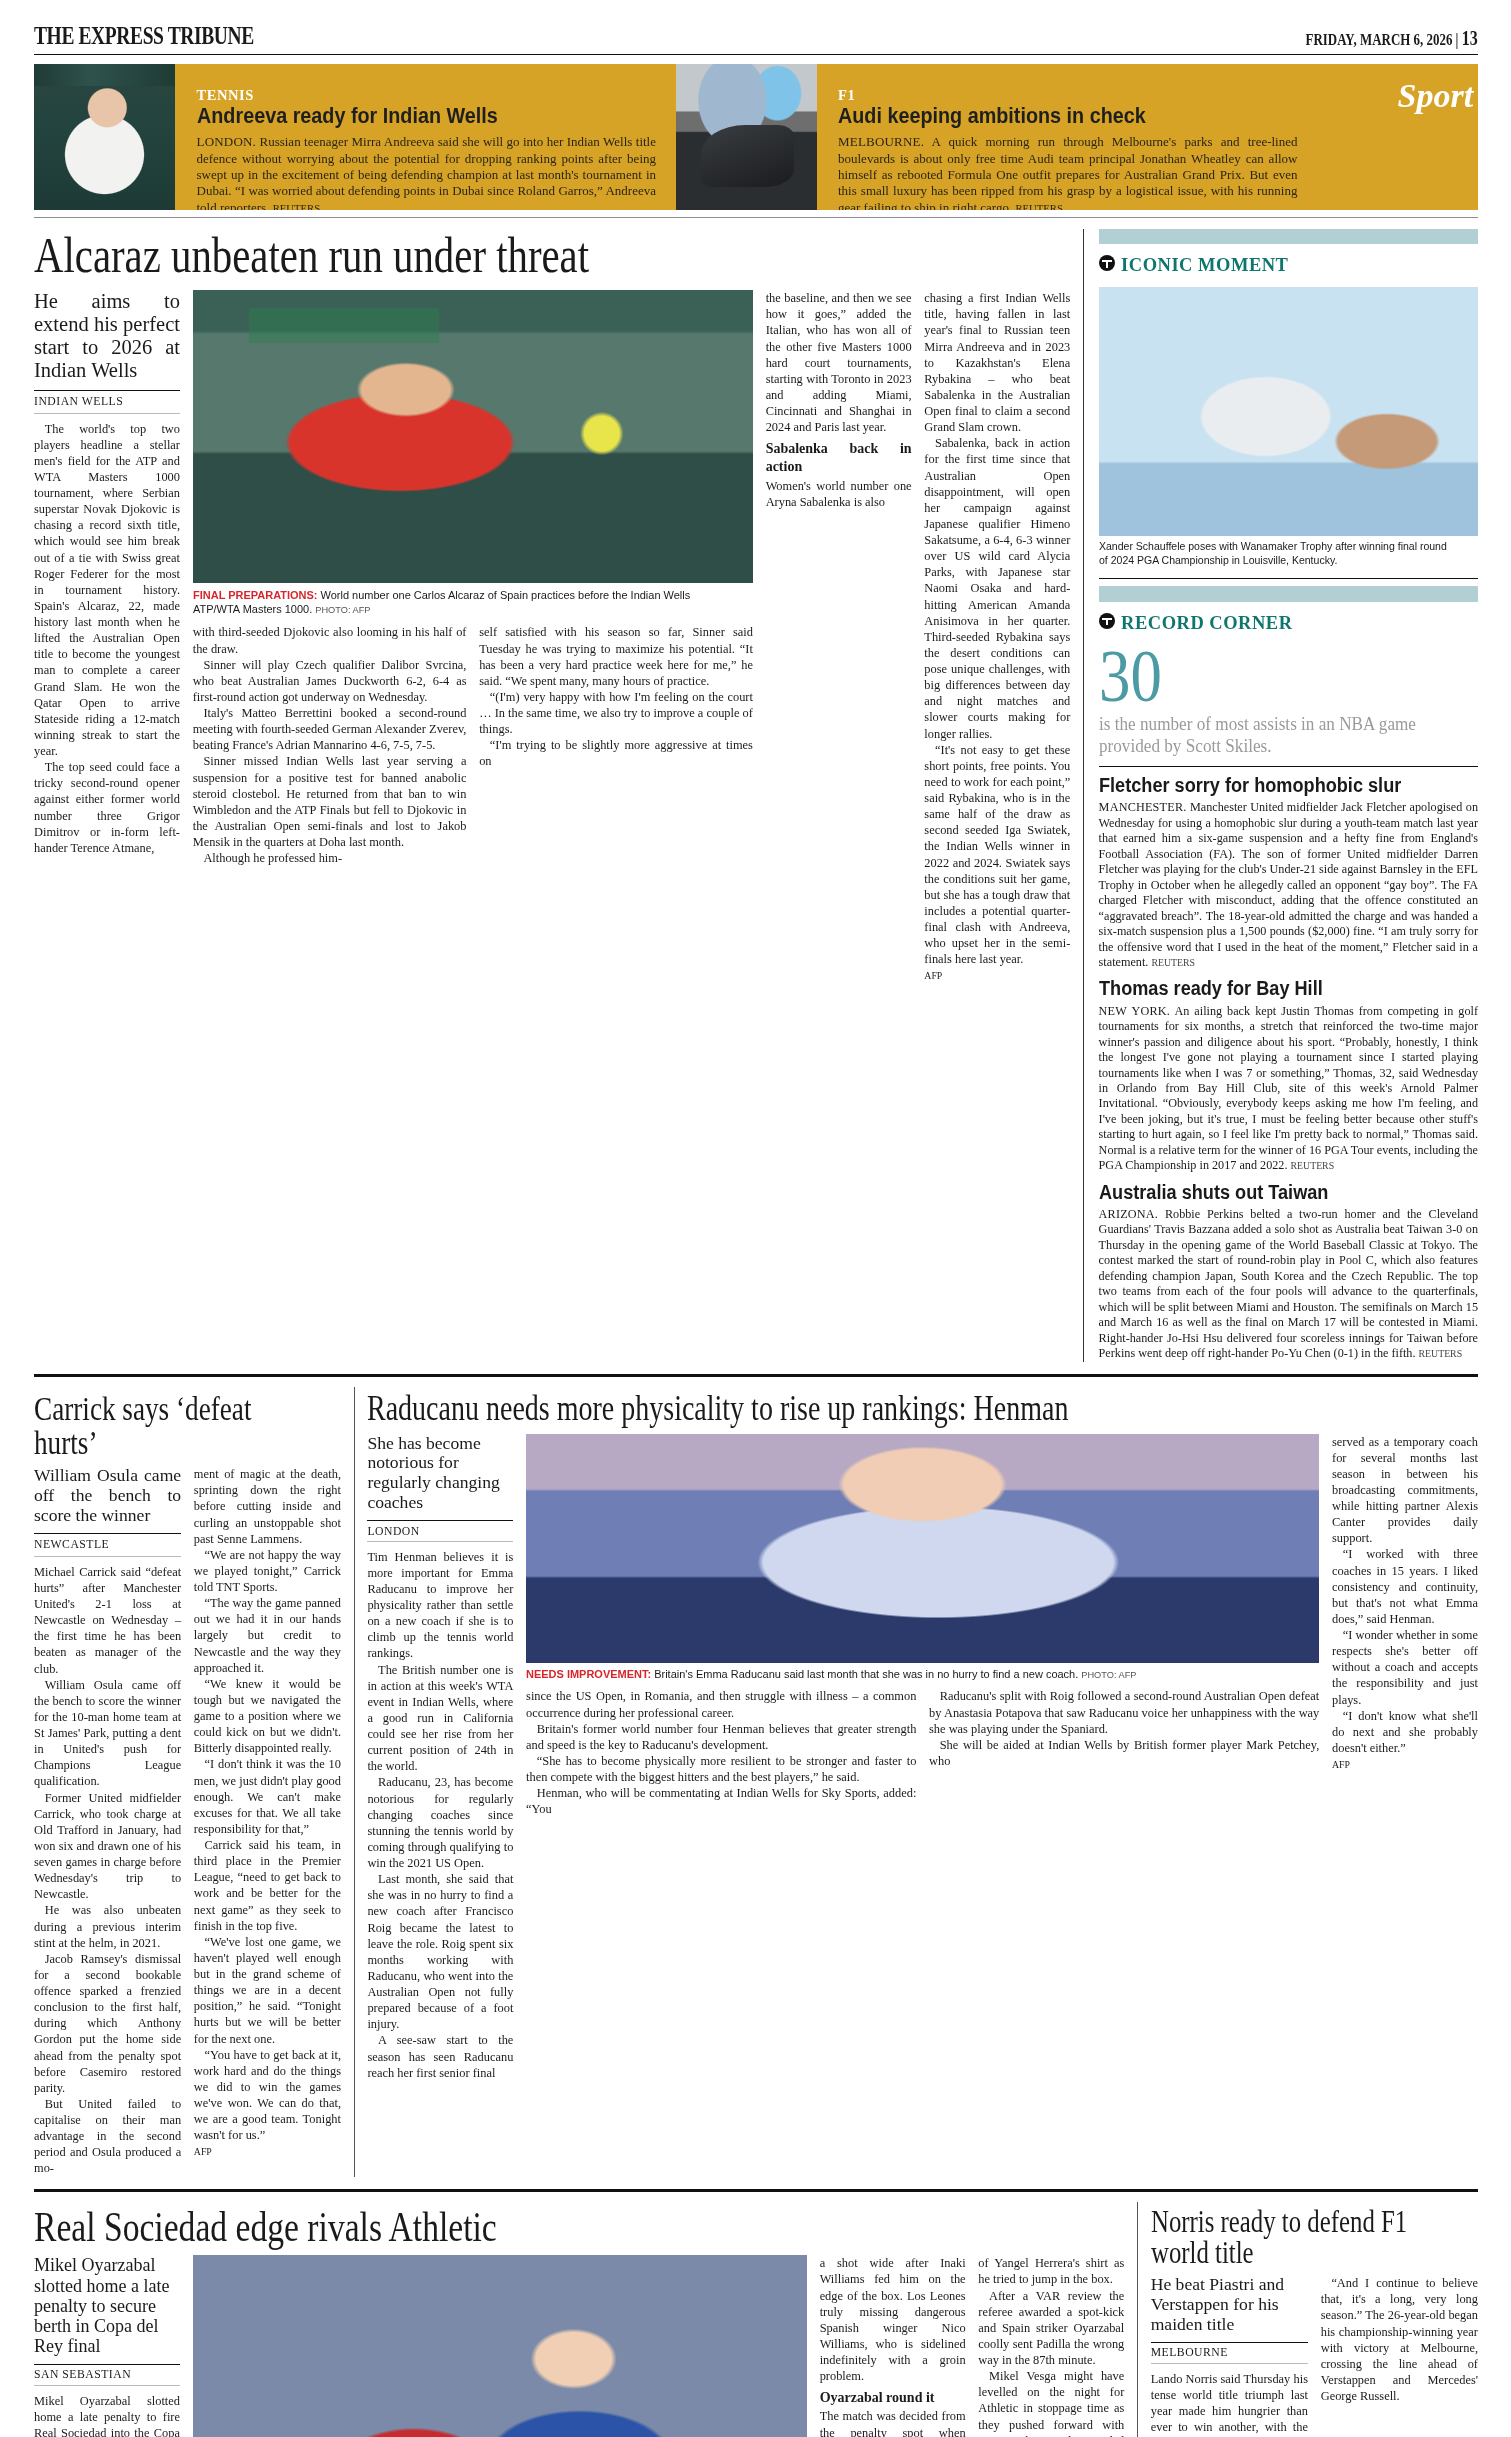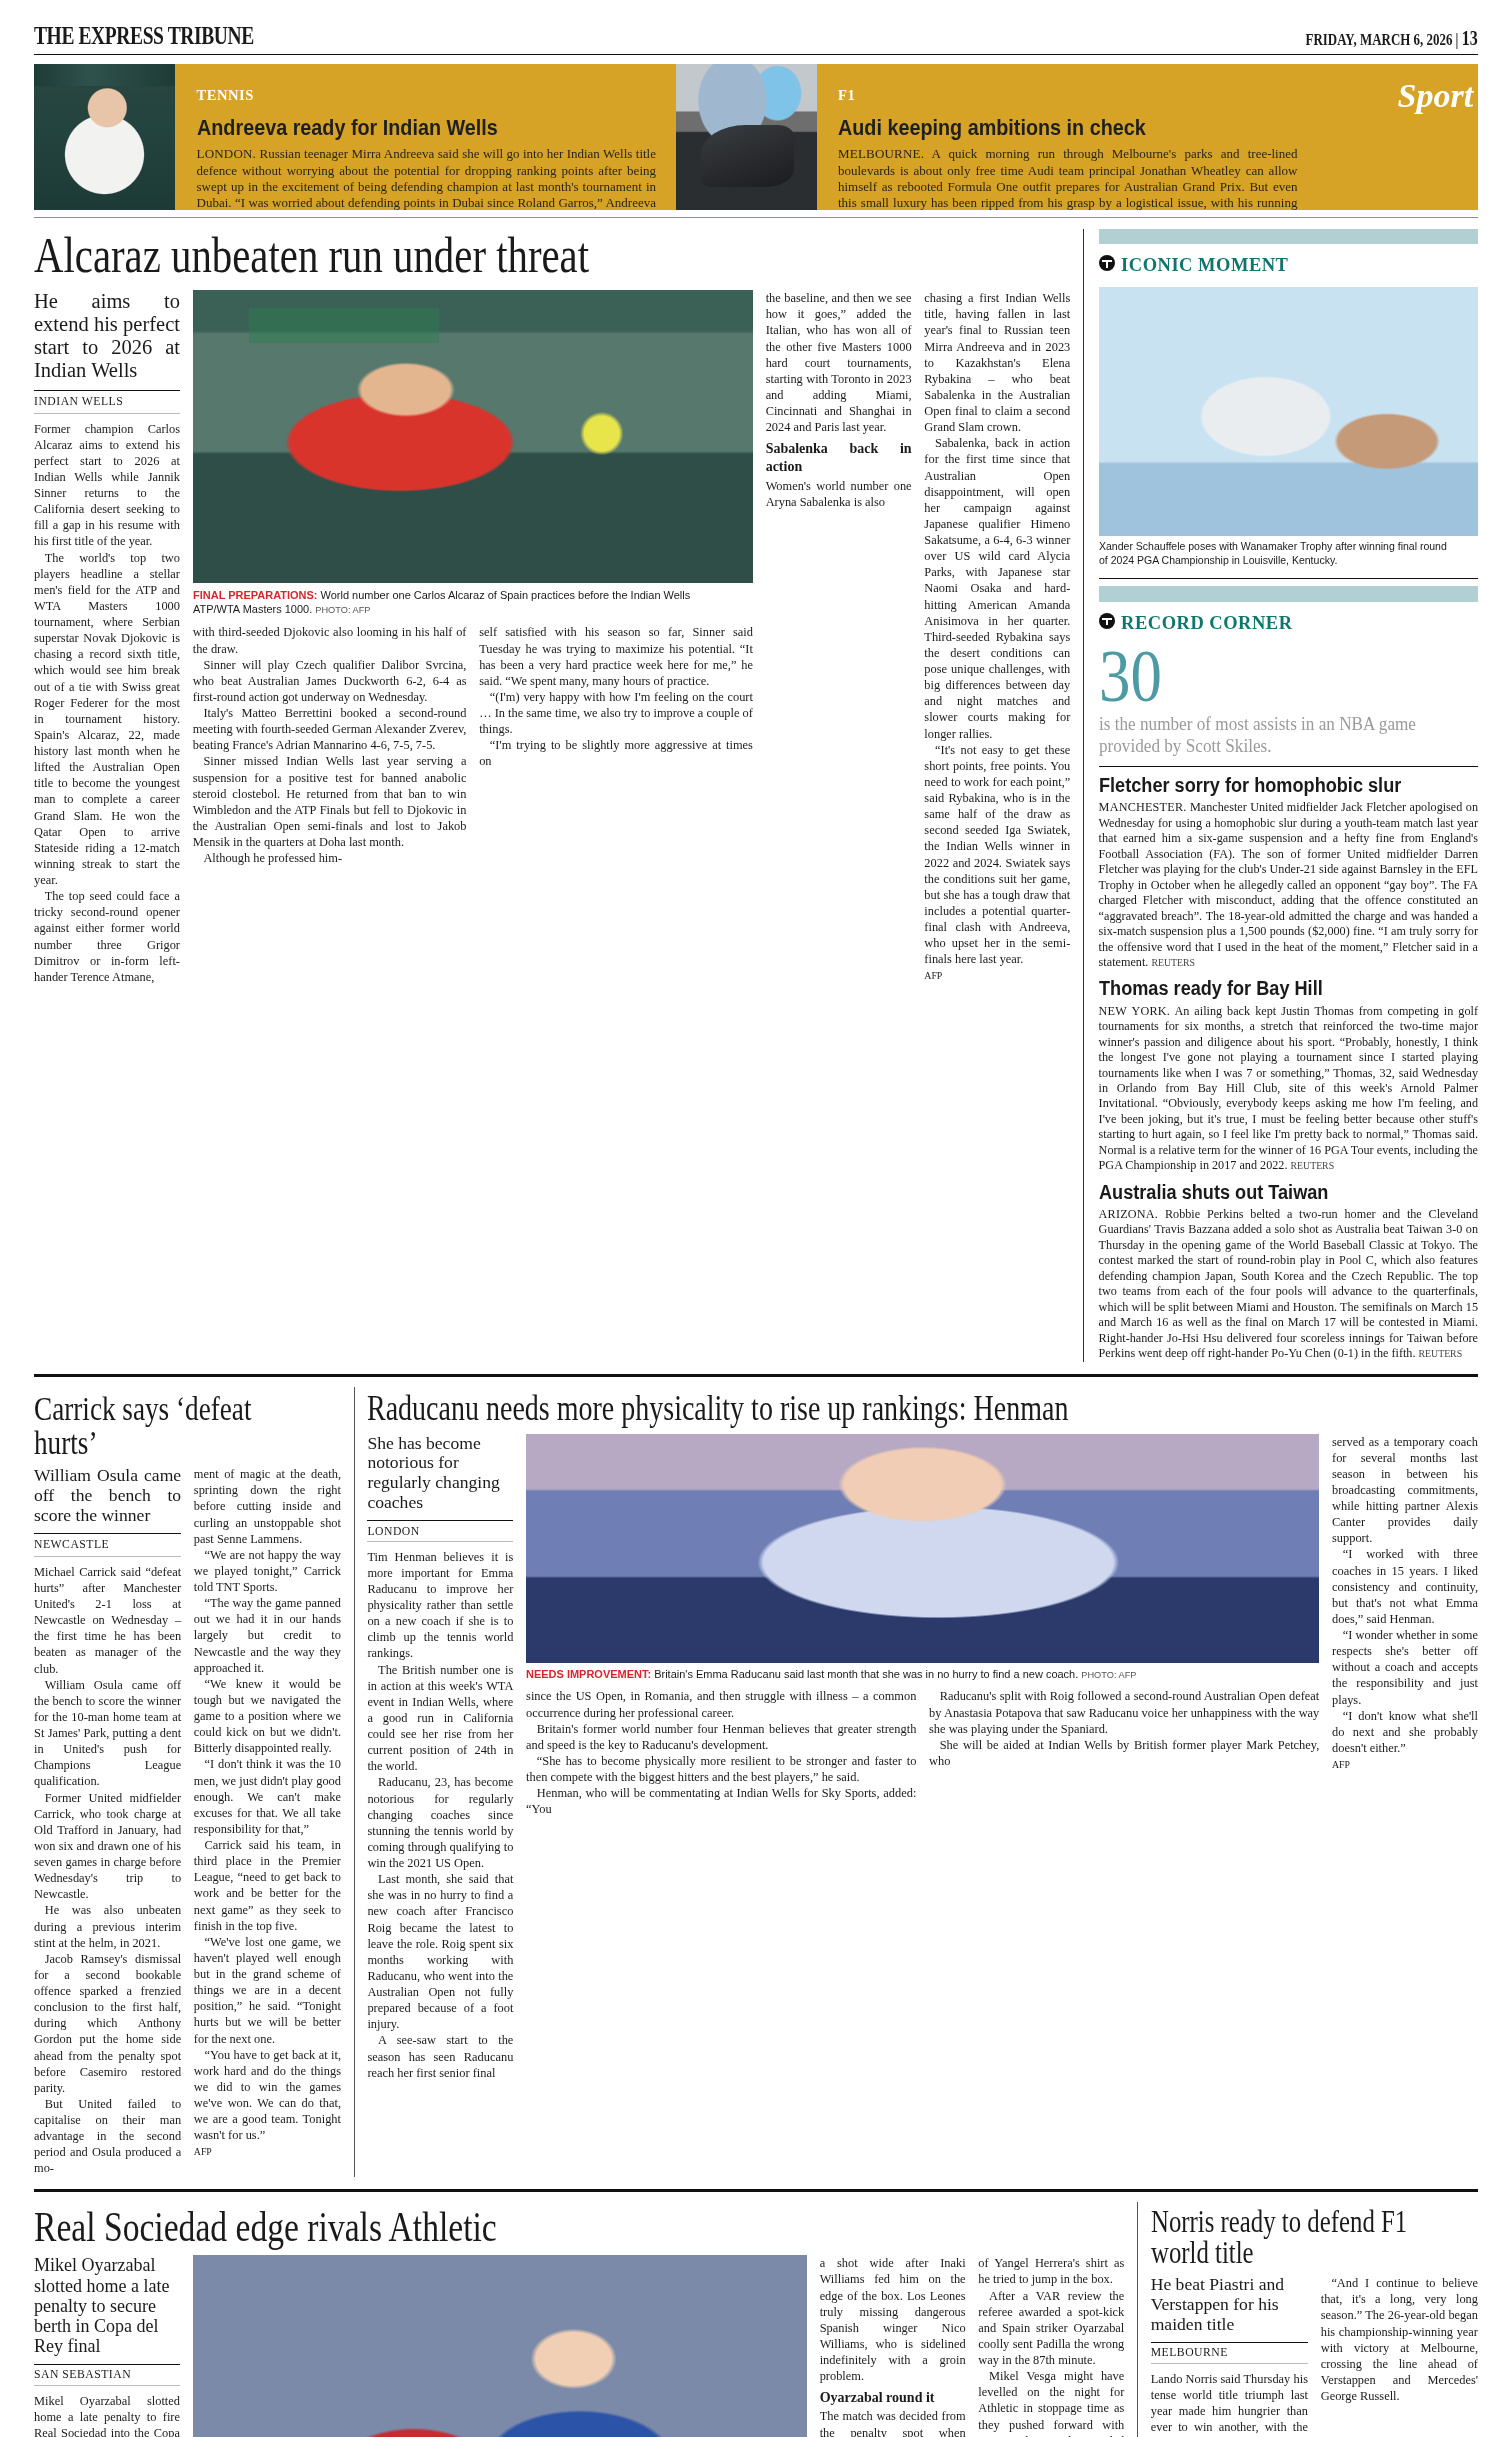--- a/index.html
+++ b/index.html
@@ -66,21 +66,21 @@
       linear-gradient(180deg,#c2c8cc 0 32%, #6e6e6e 33% 46%, #2b2e31 47% 100%);
   }
   .f1-photo:after{
     content:""; position:absolute; left:18%; top:42%; width:66%; height:42%;
     background:linear-gradient(160deg,#3a3d41,#1a1c1e);
     border-radius:48% 18% 30% 12%;
   }
   .teaser-text { flex:1; padding:23.4px 19.5px 0 21.5px; }
   .teaser-kicker {
     color:#ffffff; font-size:14.6px; font-weight:bold;
-    letter-spacing:0.5px; margin-bottom:14px;
+    letter-spacing:0.5px; margin-bottom:2px;
     font-family:"Liberation Serif", serif;
   }
   .teaser-head {
     font-family:"Liberation Sans", sans-serif;
     font-weight:bold; font-size:21.5px; line-height:1.02;
     color:#1f1f1f; margin-bottom:5.9px;
     transform:scaleX(0.92); transform-origin:left;
   }
   .teaser-body {
     font-size:13px; line-height:1.26; color:#2a2517;
@@ -271,21 +271,20 @@
   <div class="lead-wrap">
 
     <div class="lead-main">
       <div class="lead-headline">Alcaraz unbeaten run under threat</div>
 
       <div class="lead-cols">
 
         <div class="col" style="flex:0 0 146px;">
           <div class="standfirst">He aims to extend his perfect start to 2026 at Indian Wells</div>
           <div class="dateline">INDIAN WELLS</div>
-          <p class="first">Former champion Carlos Alcaraz aims to extend his perfect start to 2026 at Indian Wells while Jannik Sinner returns to the California desert seeking to fill a gap in his resume with his first title of the year.</p>
           <p>The world's top two players headline a stellar men's field for the ATP and WTA Masters 1000 tournament, where Serbian superstar Novak Djokovic is chasing a record sixth title, which would see him break out of a tie with Swiss great Roger Federer for the most in tournament history. Spain's Alcaraz, 22, made history last month when he lifted the Australian Open title to become the youngest man to complete a career Grand Slam. He won the Qatar Open to arrive Stateside riding a 12-match winning streak to start the year.</p>
           <p>The top seed could face a tricky second-round opener against either former world number three Grigor Dimitrov or in-form left-hander Terence Atmane,</p>
         </div>
 
         <div style="flex:1 1 auto;">
           <div class="photo photo-alcaraz"></div>
           <div class="caption">
             <span class="lead">FINAL PREPARATIONS:</span><span> World number one Carlos Alcaraz of Spain practices before the Indian Wells ATP/WTA Masters 1000.</span>
             <span class="ph">PHOTO: AFP</span>
           </div>

